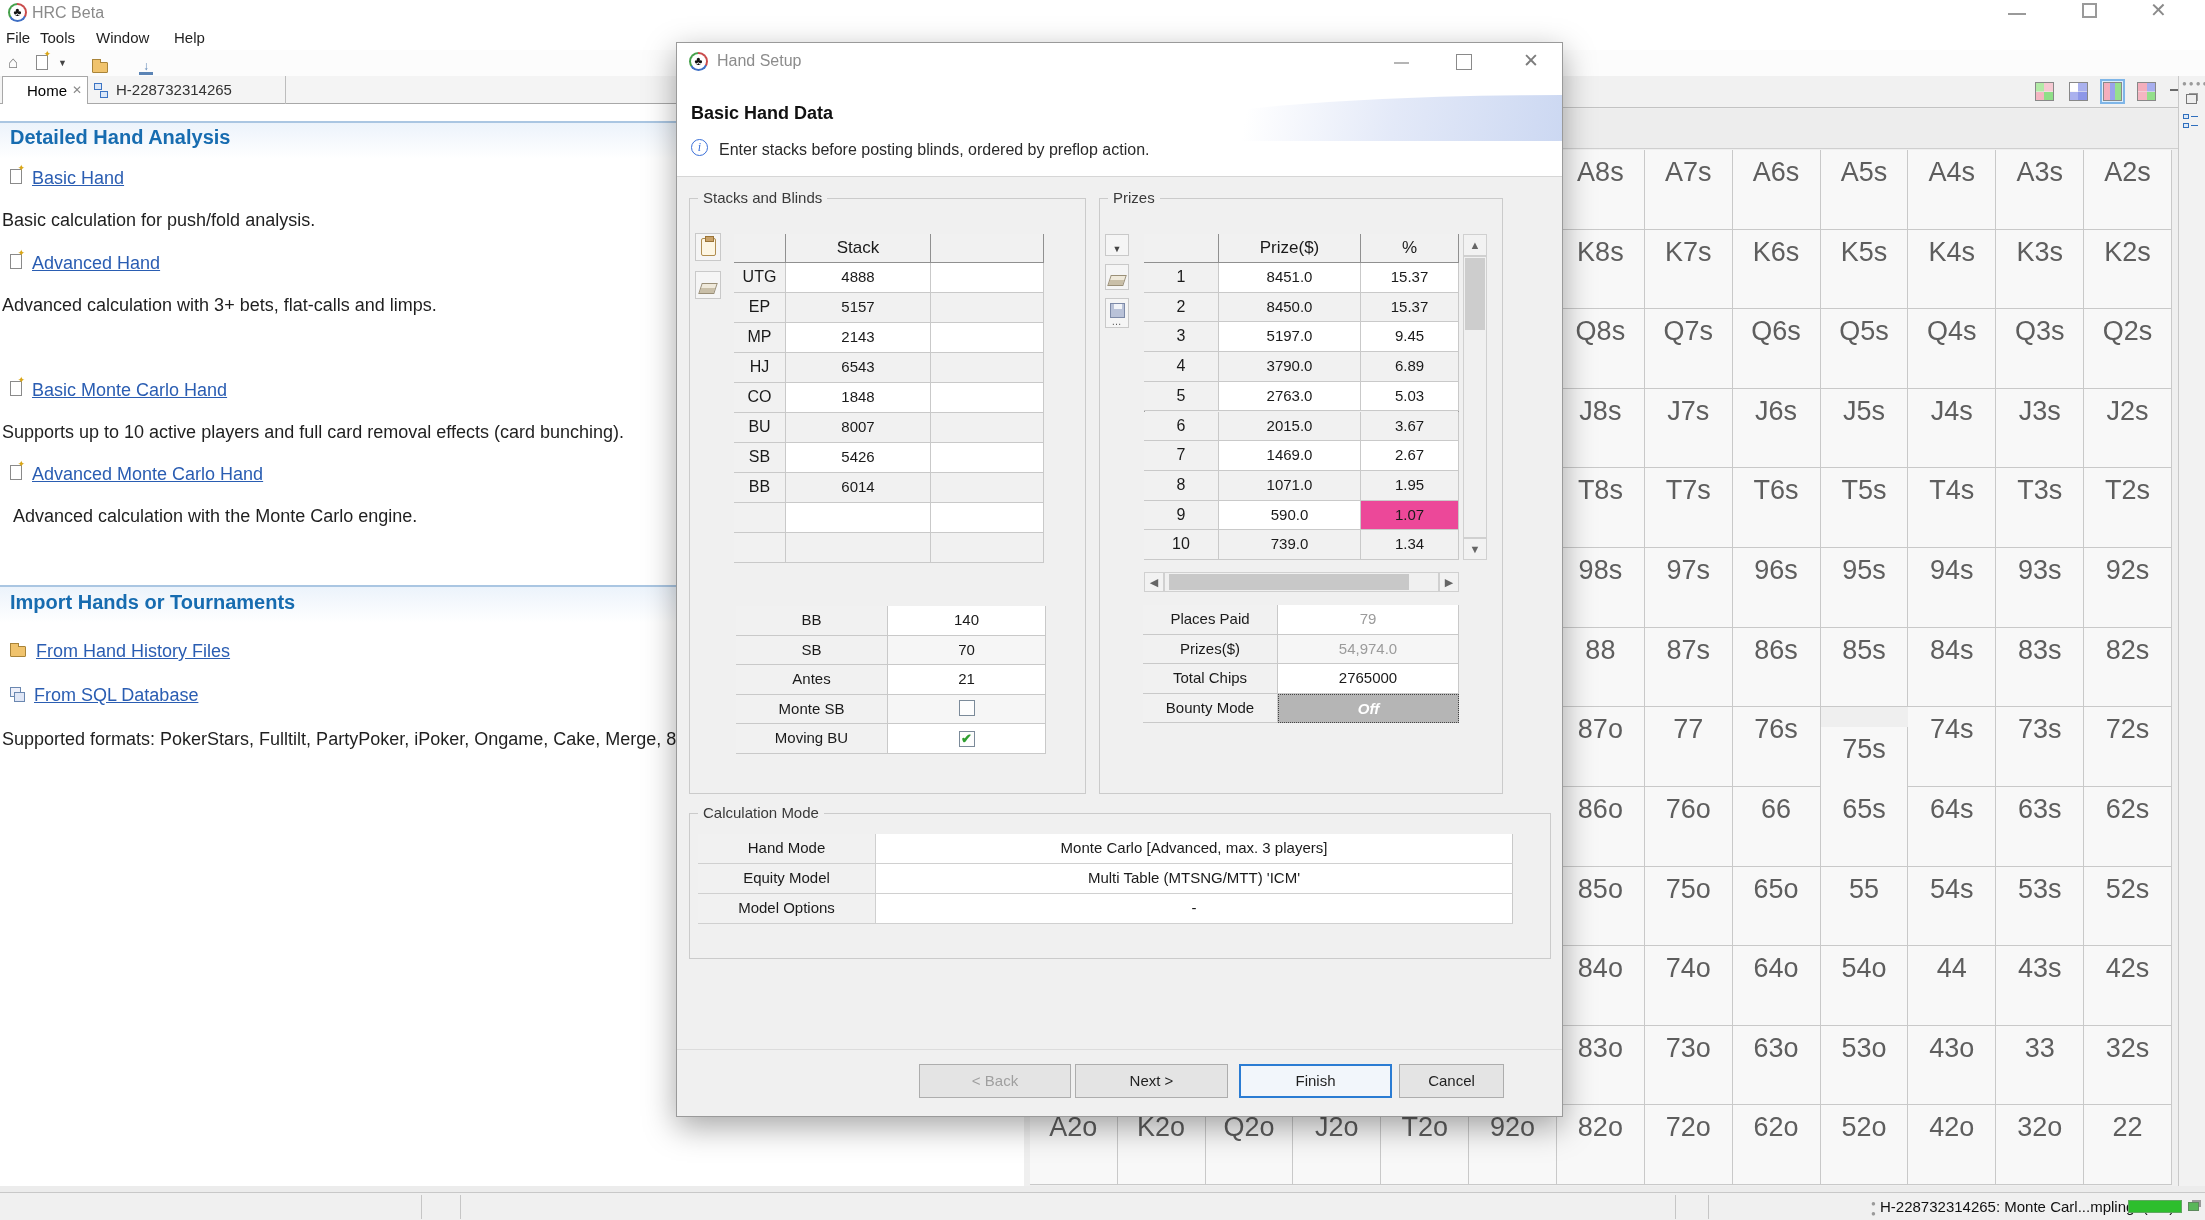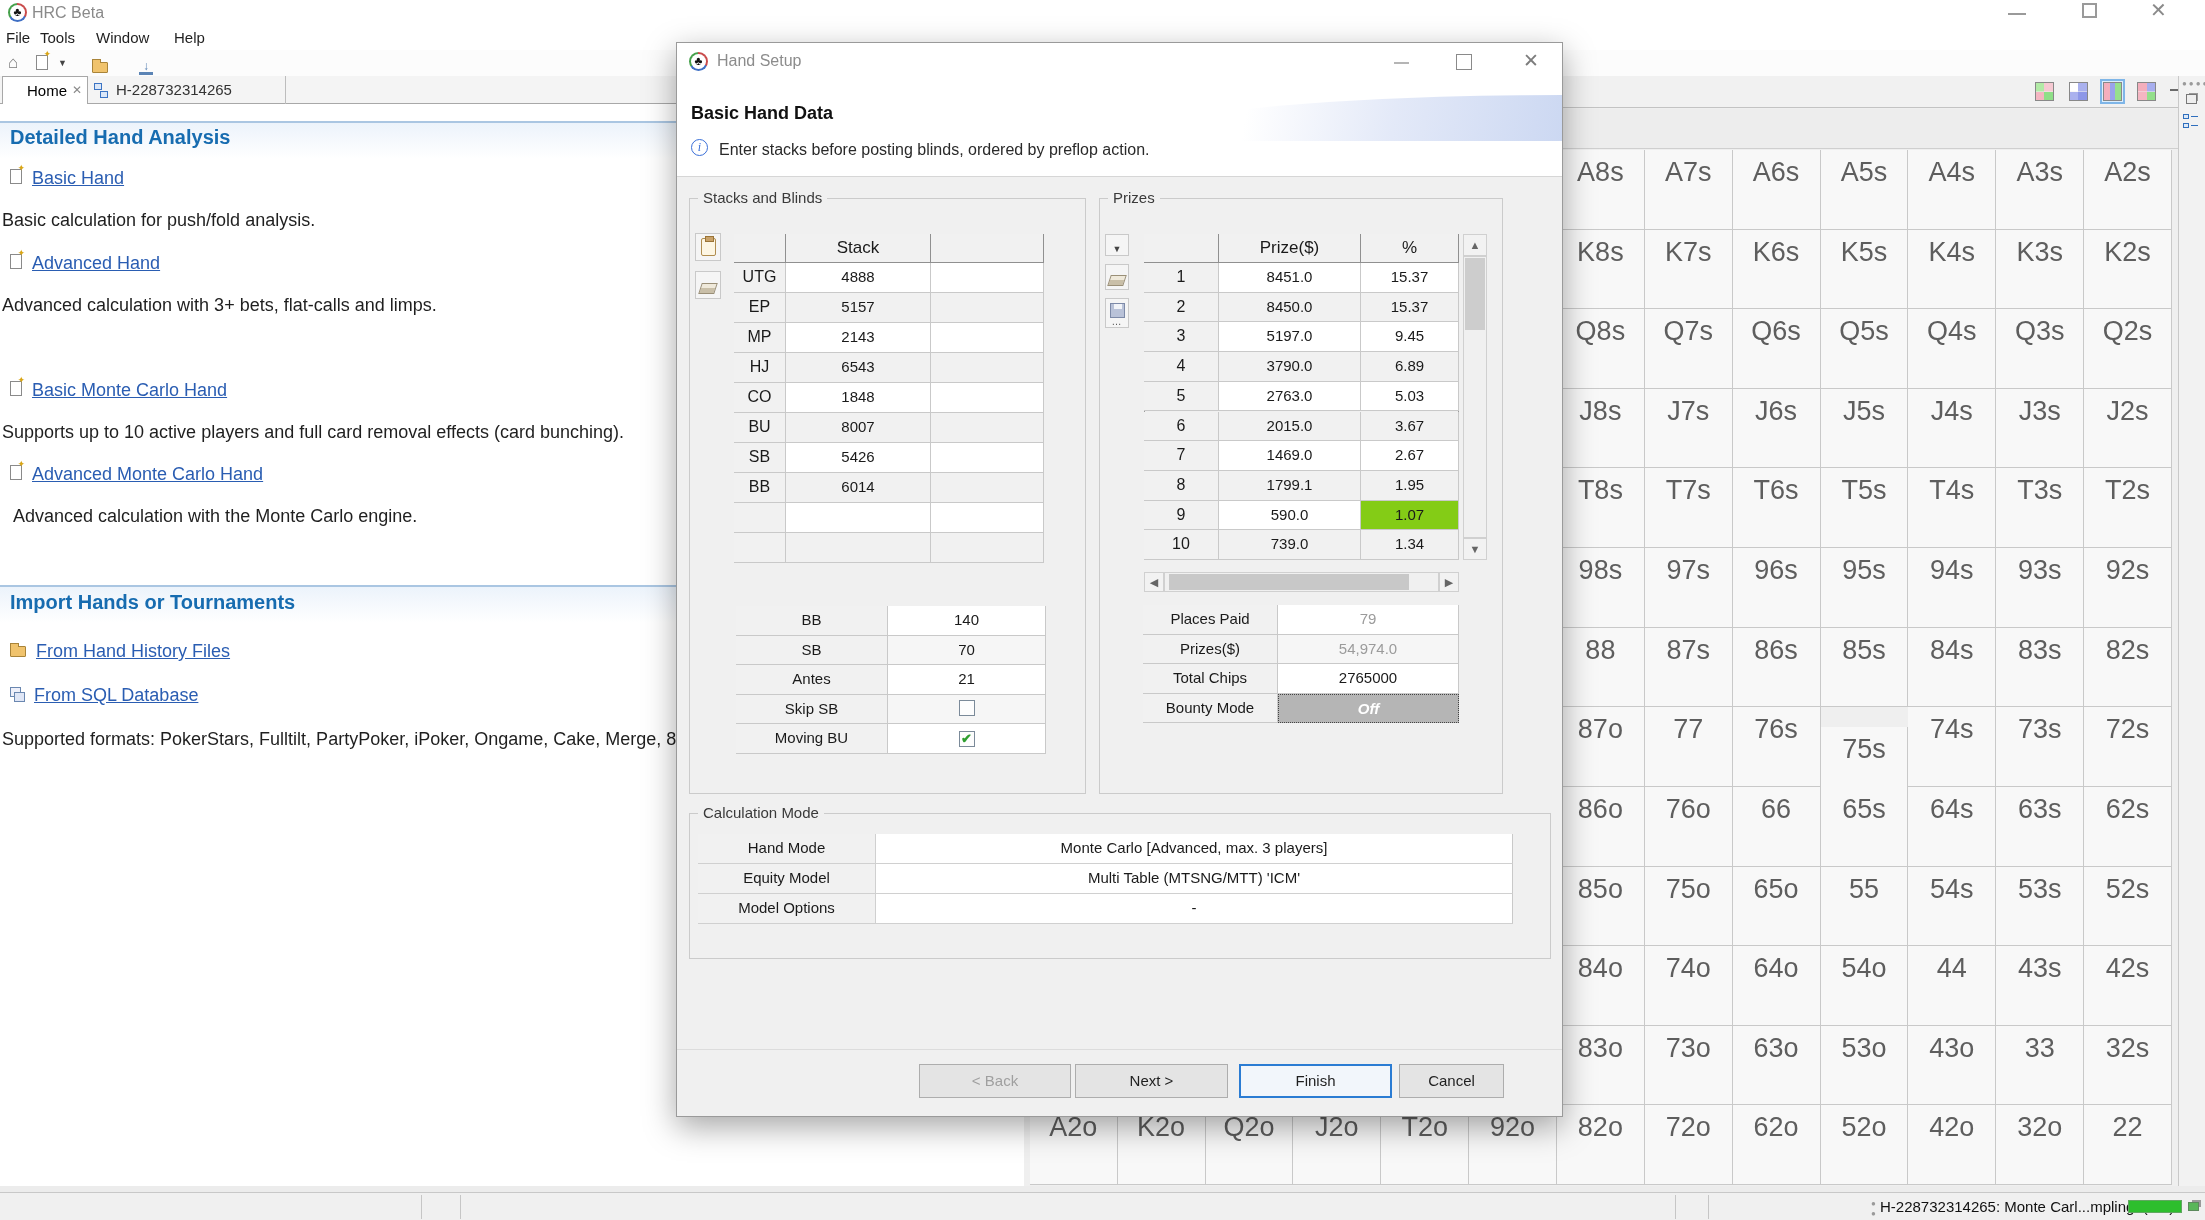--- a/index.html
+++ b/index.html
@@ -406,21 +406,21 @@
       <div class="cellx" style="left: 57px; top: 490px; width: 52px; height: 30px; line-height: 28px; position: absolute; background: rgb(241, 241, 241); font-size: 16px;"></div>
       <div class="cellx" style="left: 109px; top: 490px; width: 145px; height: 30px; line-height: 28px; position: absolute; background: rgb(241, 241, 241);"></div>
       <div class="cellx" style="left: 254px; top: 490px; width: 113px; height: 30px; line-height: 28px; position: absolute; background: rgb(241, 241, 241);"></div>
       <div class="tframe" style="left: 59px; top: 563px; width: 310px; height: 148px; border: 1px solid rgb(201, 201, 201);"></div>
       <div class="cellx" style="left: 59px; top: 563px; width: 152px; height: 29.6px; line-height: 27.6px; position: absolute; background: rgb(241, 241, 241);">BB</div>
       <div class="cellx" style="left: 211px; top: 563px; width: 158px; height: 29.6px; line-height: 27.6px; position: absolute; background: rgb(255, 255, 255);">140</div>
       <div class="cellx" style="left: 59px; top: 592.6px; width: 152px; height: 29.6px; line-height: 27.6px; position: absolute; background: rgb(241, 241, 241);">SB</div>
       <div class="cellx" style="left: 211px; top: 592.6px; width: 158px; height: 29.6px; line-height: 27.6px; position: absolute; background: rgb(246, 246, 246);">70</div>
       <div class="cellx" style="left: 59px; top: 622.2px; width: 152px; height: 29.6px; line-height: 27.6px; position: absolute; background: rgb(241, 241, 241);">Antes</div>
       <div class="cellx" style="left: 211px; top: 622.2px; width: 158px; height: 29.6px; line-height: 27.6px; position: absolute; background: rgb(255, 255, 255);">21</div>
-      <div class="cellx" style="left: 59px; top: 651.8px; width: 152px; height: 29.6px; line-height: 27.6px; position: absolute; background: rgb(241, 241, 241);">Skip SB</div>
+      <div class="cellx" style="left: 59px; top: 651.8px; width: 152px; height: 29.6px; line-height: 27.6px; position: absolute; background: rgb(241, 241, 241);">Monte SB</div>
       <div class="cellx" style="left: 211px; top: 651.8px; width: 158px; height: 29.6px; line-height: 27.6px; position: absolute; background: rgb(246, 246, 246);"><span class="cb"></span></div>
       <div class="cellx" style="left: 59px; top: 681.4px; width: 152px; height: 29.6px; line-height: 27.6px; position: absolute; background: rgb(241, 241, 241);">Moving BU</div>
       <div class="cellx" style="left: 211px; top: 681.4px; width: 158px; height: 29.6px; line-height: 27.6px; position: absolute; background: rgb(255, 255, 255);"><span class="cb">✔</span></div>
       <div class="tframe" style="left: 467px; top: 191px; width: 315px; height: 326px;"></div>
       <div class="cellx" style="left: 467px; top: 191px; width: 75px; height: 29px; line-height: 27px; position: absolute; background: rgb(241, 241, 241); border-right: 1px solid rgb(144, 144, 144); border-bottom: 1px solid rgb(144, 144, 144); font-size: 17px;"></div>
       <div class="cellx" style="left: 542px; top: 191px; width: 142px; height: 29px; line-height: 27px; position: absolute; background: rgb(241, 241, 241); border-right: 1px solid rgb(144, 144, 144); border-bottom: 1px solid rgb(144, 144, 144); font-size: 17px;">Prize($)</div>
       <div class="cellx" style="left: 684px; top: 191px; width: 98px; height: 29px; line-height: 27px; position: absolute; background: rgb(241, 241, 241); border-right: 1px solid rgb(144, 144, 144); border-bottom: 1px solid rgb(144, 144, 144); font-size: 17px;">%</div>
       <div class="cellx" style="left: 467px; top: 220px; width: 75px; height: 29.7px; line-height: 27.7px; position: absolute; background: rgb(241, 241, 241); font-size: 16px;">1</div>
       <div class="cellx" style="left: 542px; top: 220px; width: 142px; height: 29.7px; line-height: 27.7px; position: absolute; background: rgb(255, 255, 255);">8451.0</div>
       <div class="cellx" style="left: 684px; top: 220px; width: 98px; height: 29.7px; line-height: 27.7px; position: absolute; background: rgb(255, 255, 255);">15.37</div>
@@ -436,25 +436,25 @@
       <div class="cellx" style="left: 467px; top: 338.8px; width: 75px; height: 29.7px; line-height: 27.7px; position: absolute; background: rgb(241, 241, 241); font-size: 16px;">5</div>
       <div class="cellx" style="left: 542px; top: 338.8px; width: 142px; height: 29.7px; line-height: 27.7px; position: absolute; background: rgb(255, 255, 255);">2763.0</div>
       <div class="cellx" style="left: 684px; top: 338.8px; width: 98px; height: 29.7px; line-height: 27.7px; position: absolute; background: rgb(255, 255, 255);">5.03</div>
       <div class="cellx" style="left: 467px; top: 368.5px; width: 75px; height: 29.7px; line-height: 27.7px; position: absolute; background: rgb(241, 241, 241); font-size: 16px;">6</div>
       <div class="cellx" style="left: 542px; top: 368.5px; width: 142px; height: 29.7px; line-height: 27.7px; position: absolute; background: rgb(241, 241, 241);">2015.0</div>
       <div class="cellx" style="left: 684px; top: 368.5px; width: 98px; height: 29.7px; line-height: 27.7px; position: absolute; background: rgb(241, 241, 241);">3.67</div>
       <div class="cellx" style="left: 467px; top: 398.2px; width: 75px; height: 29.7px; line-height: 27.7px; position: absolute; background: rgb(241, 241, 241); font-size: 16px;">7</div>
       <div class="cellx" style="left: 542px; top: 398.2px; width: 142px; height: 29.7px; line-height: 27.7px; position: absolute; background: rgb(255, 255, 255);">1469.0</div>
       <div class="cellx" style="left: 684px; top: 398.2px; width: 98px; height: 29.7px; line-height: 27.7px; position: absolute; background: rgb(255, 255, 255);">2.67</div>
       <div class="cellx" style="left: 467px; top: 427.9px; width: 75px; height: 29.7px; line-height: 27.7px; position: absolute; background: rgb(241, 241, 241); font-size: 16px;">8</div>
-      <div class="cellx" style="left: 542px; top: 427.9px; width: 142px; height: 29.7px; line-height: 27.7px; position: absolute; background: rgb(241, 241, 241);">1799.1</div>
+      <div class="cellx" style="left: 542px; top: 427.9px; width: 142px; height: 29.7px; line-height: 27.7px; position: absolute; background: rgb(241, 241, 241);">1071.0</div>
       <div class="cellx" style="left: 684px; top: 427.9px; width: 98px; height: 29.7px; line-height: 27.7px; position: absolute; background: rgb(241, 241, 241);">1.95</div>
       <div class="cellx" style="left: 467px; top: 457.6px; width: 75px; height: 29.7px; line-height: 27.7px; position: absolute; background: rgb(241, 241, 241); font-size: 16px;">9</div>
       <div class="cellx" style="left: 542px; top: 457.6px; width: 142px; height: 29.7px; line-height: 27.7px; position: absolute; background: rgb(255, 255, 255);">590.0</div>
-      <div class="cellx" style="left: 684px; top: 457.6px; width: 98px; height: 29.7px; line-height: 27.7px; position: absolute; background: #84cc16;">1.07</div>
+      <div class="cellx" style="left: 684px; top: 457.6px; width: 98px; height: 29.7px; line-height: 27.7px; position: absolute; background: #ec4899;">1.07</div>
       <div class="cellx" style="left: 467px; top: 487.3px; width: 75px; height: 29.7px; line-height: 27.7px; position: absolute; background: rgb(241, 241, 241); font-size: 16px;">10</div>
       <div class="cellx" style="left: 542px; top: 487.3px; width: 142px; height: 29.7px; line-height: 27.7px; position: absolute; background: rgb(241, 241, 241);">739.0</div>
       <div class="cellx" style="left: 684px; top: 487.3px; width: 98px; height: 29.7px; line-height: 27.7px; position: absolute; background: rgb(241, 241, 241);">1.34</div>
       <div class="tframe" style="left: 466px; top: 562px; width: 316px; height: 118px; border: 1px solid rgb(201, 201, 201);"></div>
       <div class="cellx" style="left: 466px; top: 562px; width: 135px; height: 29.5px; line-height: 27.5px; position: absolute; background: rgb(241, 241, 241);">Places Paid</div>
       <div class="cellx muted" style="left: 601px; top: 562px; width: 181px; height: 29.5px; line-height: 27.5px; position: absolute; background: rgb(255, 255, 255);">79</div>
       <div class="cellx" style="left: 466px; top: 591.5px; width: 135px; height: 29.5px; line-height: 27.5px; position: absolute; background: rgb(241, 241, 241);">Prizes($)</div>
       <div class="cellx muted" style="left: 601px; top: 591.5px; width: 181px; height: 29.5px; line-height: 27.5px; position: absolute; background: rgb(246, 246, 246);">54,974.0</div>
       <div class="cellx" style="left: 466px; top: 621px; width: 135px; height: 29.5px; line-height: 27.5px; position: absolute; background: rgb(241, 241, 241);">Total Chips</div>
       <div class="cellx" style="left: 601px; top: 621px; width: 181px; height: 29.5px; line-height: 27.5px; position: absolute; background: rgb(255, 255, 255);">2765000</div>

